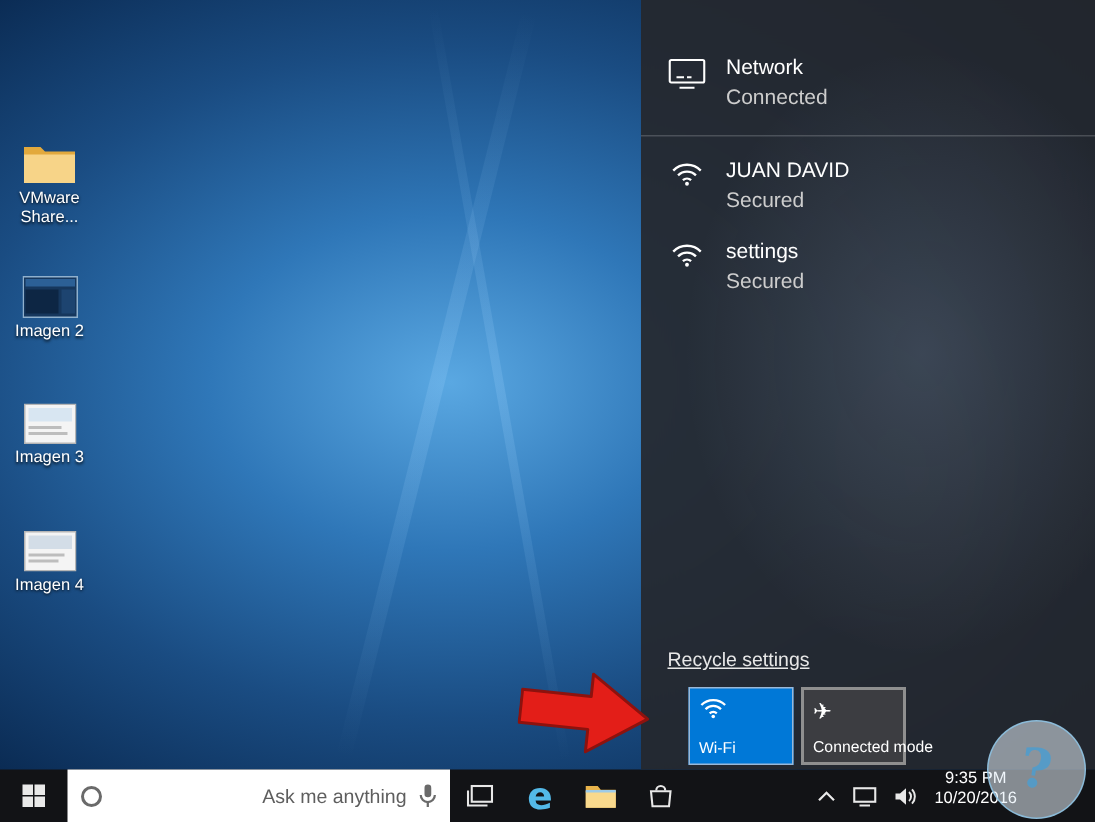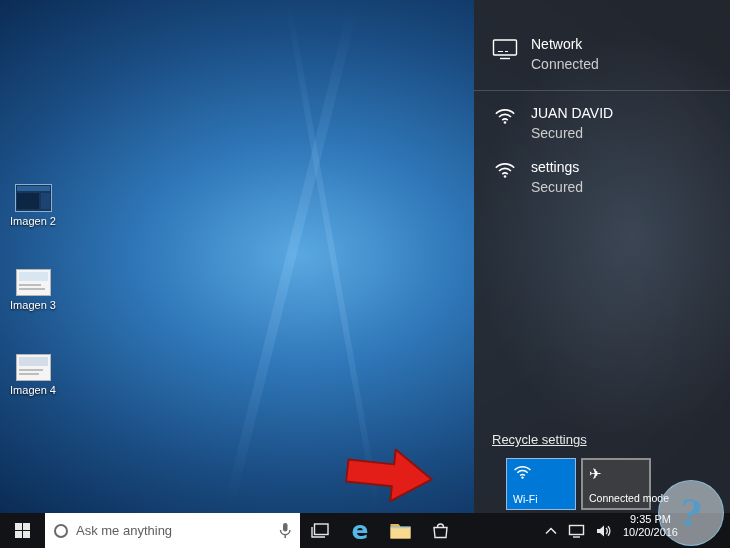--- a/index.html
+++ b/index.html
@@ -13,21 +13,21 @@
   .beam { position:absolute; top:0; height:513px; background:linear-gradient(rgba(150,205,250,0), rgba(160,210,252,0.20), rgba(150,205,250,0)); pointer-events:none; }
   .beam1 { left:286px; width:10px; transform:rotate(14deg); }
   .beam2 { left:330px; width:6px; transform:rotate(-10deg); }
   .glow { position:absolute; left:540px; top:180px; width:150px; height:280px; background:radial-gradient(closest-side, rgba(140,175,210,0.30), rgba(0,0,0,0)); }
 
   
   .dicon { position:absolute; left:2px; width:62px; display:flex; flex-direction:column; align-items:center; gap:3px; cursor:pointer; z-index:1; }
   .dicon .lbl { color:#fff; font-size:11px; line-height:13px; text-align:center; text-shadow:0 1px 2px rgba(0,0,0,0.9); }
 
   
-  .flyout { position:absolute; top:0; right:0; width:256px; bottom:35px; z-index:2;
+  .flyout { position:absolute; top:0; right:0; width:303px; bottom:35px; z-index:2;
     background-color:rgba(37,39,44,0.92);
     background-image:radial-gradient(220px 280px at 62% 46%, rgba(150,180,215,0.20), rgba(0,0,0,0) 72%);
     backdrop-filter:blur(14px);
     display:flex; flex-direction:column; color:#fff; }
   .net-row { display:flex; align-items:flex-start; gap:13px; padding:9px 18px; cursor:pointer; }
   .net-row.first { margin-top:27px; }
   .net-row .nicon { width:26px; display:flex; justify-content:center; padding-top:2px; }
   .nname { font-size:14px; }
   .nstat { font-size:14px; color:#cdcdcd; margin-top:4px; }
   .divider { height:1px; background:rgba(255,255,255,0.18); margin:9px 0 5px 0; }
@@ -49,38 +49,45 @@
     background:rgba(228,239,247,0.55); border:1px solid rgba(140,195,228,0.85);
     display:flex; align-items:center; justify-content:center; }
   .watermark span { color:#4d9ecf; font-size:36px; font-weight:bold; font-family:"DejaVu Serif",serif; transform:rotate(8deg); opacity:0.85; }
 
   
   .taskbar { position:absolute; left:0; bottom:0; width:100%; height:35px; background:#121316; z-index:5;
     display:flex; align-items:stretch; }
   .start { width:45px; display:flex; align-items:center; justify-content:center; cursor:pointer; }
   .win-logo { display:grid; grid-template-columns:7px 7px; grid-template-rows:7px 7px; gap:1px; }
   .win-logo span { background:#e9e9e9; }
-  .searchbox { width:255px; background:#fff; display:flex; align-items:center; gap:8px; padding:0 9px; cursor:text; }
+  .searchbox { width:255px; background:#fff; display:flex; align-items:center; gap:8px; padding:0 9px; cursor:text;text-align:right; }
   .cortana-ring { width:14px; height:14px; border:2px solid #6a6a6a; border-radius:50%; flex:none; }
   .searchtext { flex:1; color:#5e5e5e; font-size:13px; white-space:nowrap; overflow:hidden; }
   .tico { width:40px; display:flex; align-items:center; justify-content:center; cursor:pointer; }
   .edge-e { font-size:25px; line-height:25px; color:#53b9e8; font-weight:bold; font-family:"DejaVu Sans",sans-serif; }
   .tray { margin-left:auto; display:flex; gap:11px; padding-right:52px; }
   .tray .tico { width:auto; }
   .clock { color:#fff; font-size:11px; line-height:12.5px; text-align:center; cursor:pointer; }
 </style>
 </head>
 <body>
 
 <div class="screen">
   <div class="beam beam1"></div>
   <div class="beam beam2"></div>
   <div class="glow"></div>
 
 
+  <div class="dicon" style="top:94px">
+    <svg width="36" height="29" viewBox="0 0 36 29">
+      <path d="M1 4 h11 l3 3 h20 v21 h-34 z" fill="#e2a93d"></path>
+      <path d="M1 9 h34 v19 h-34 z" fill="#f7d488"></path>
+    </svg>
+    <div class="lbl">VMware Share...</div>
+  </div>
 
   <div class="dicon" style="top:184px">
     <svg width="37" height="28" viewBox="0 0 37 28">
       <rect x="0.5" y="0.5" width="36" height="27" fill="#16375d" stroke="#8fb0cd"></rect>
       <rect x="2" y="2" width="33" height="5" fill="#2c6096"></rect>
       <rect x="2" y="9" width="22" height="16" fill="#0d2644"></rect>
       <rect x="26" y="9" width="9" height="16" fill="#1d4470"></rect>
     </svg>
     <div class="lbl">Imagen 2</div>
   </div>

